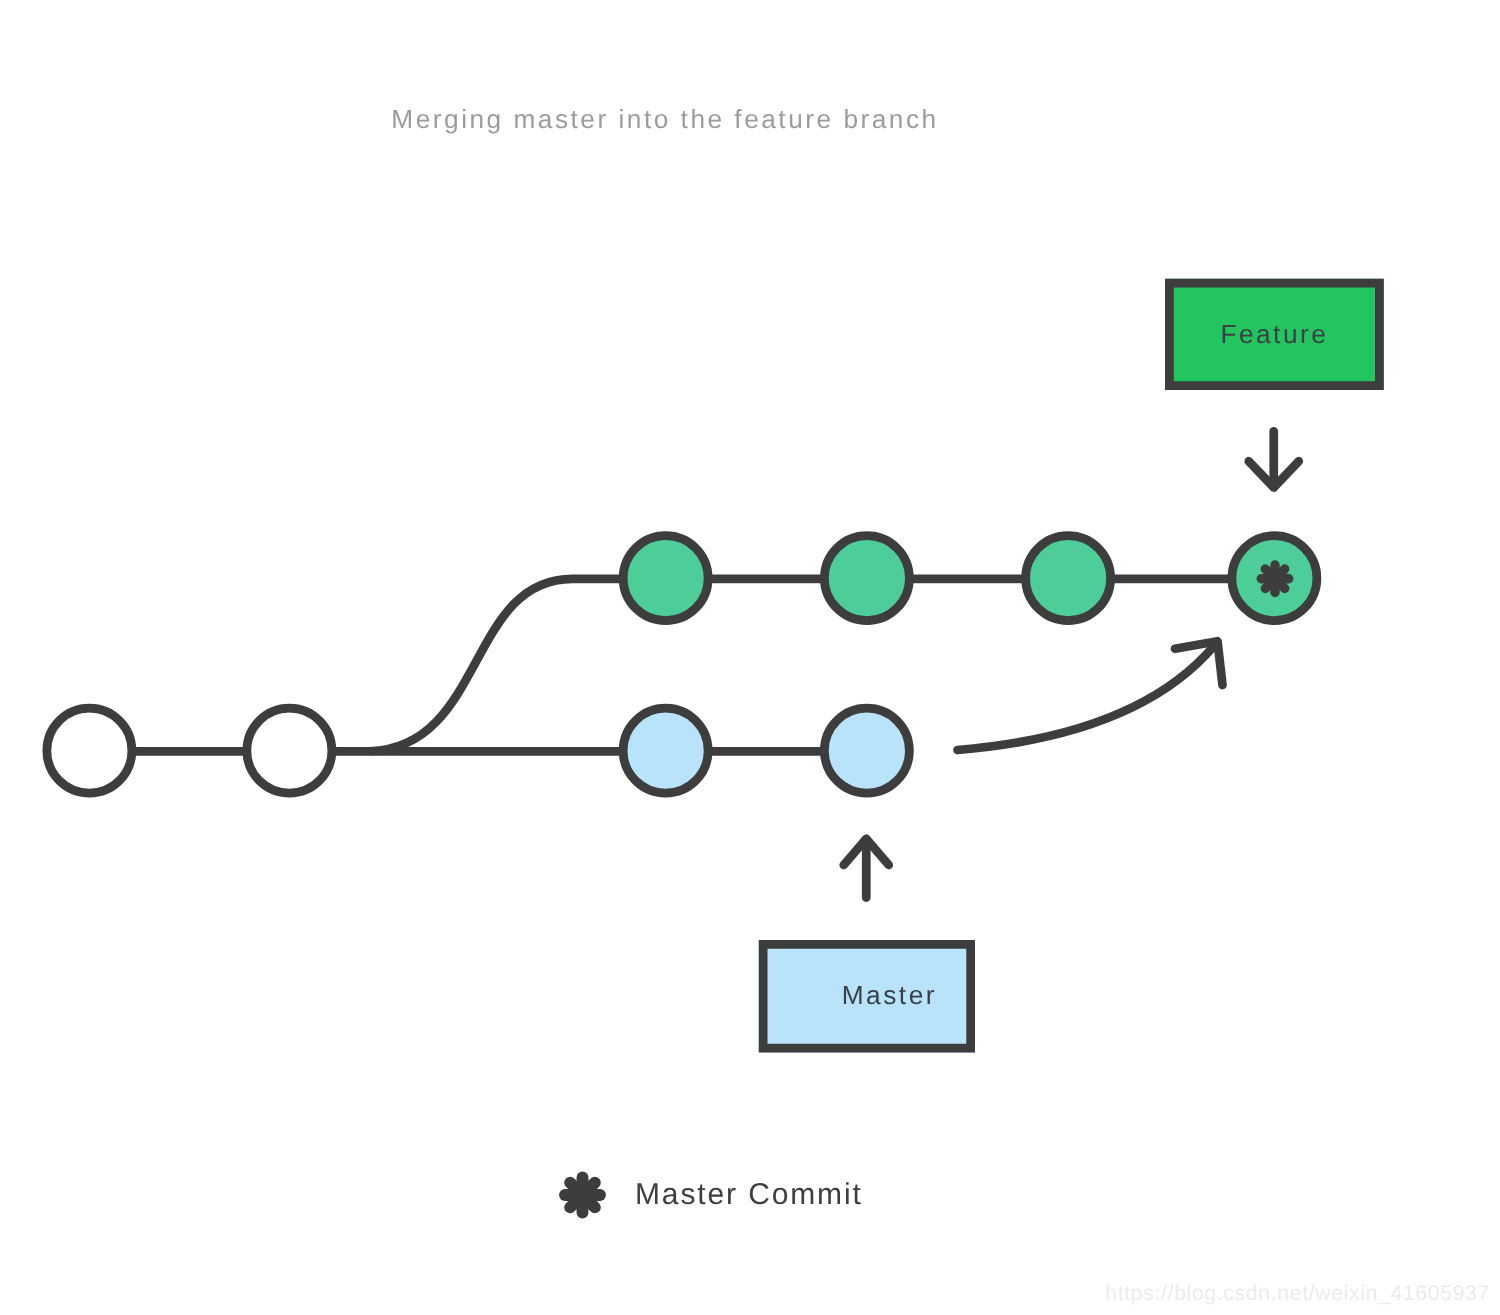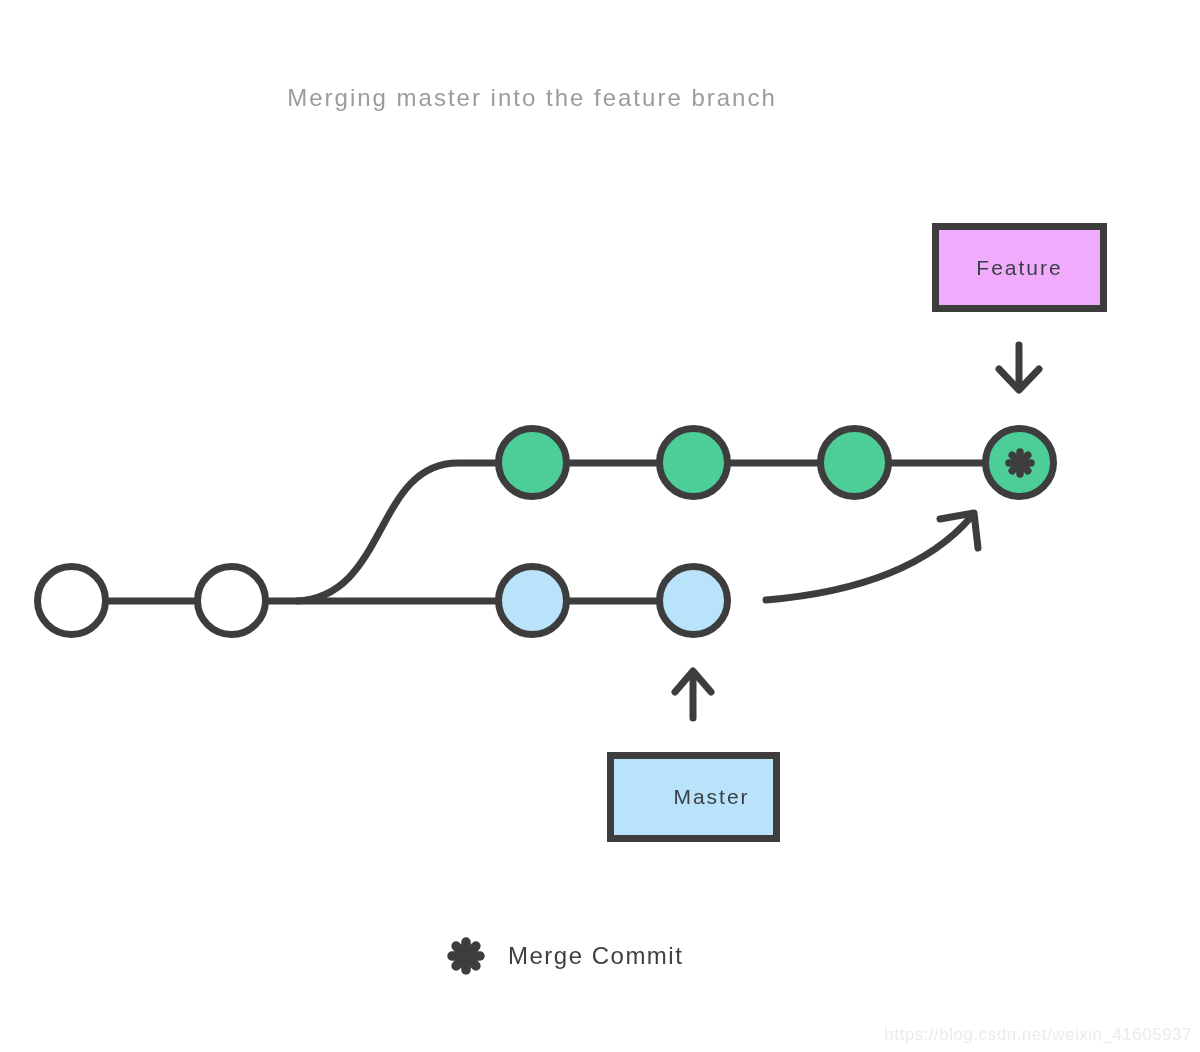--- a/index.html
+++ b/index.html
@@ -14,21 +14,21 @@
     height: 1052px;
     background: #ffffff;
     overflow: hidden;
   }
   .title {
     position: absolute;
     left: 0;
     top: 84px;
     width: 1064px;
     text-align: center;
-    font-size: 24px;
+    font-size: 21px;
     letter-spacing: 2px;
     color: #9c9c9c;
     font-weight: 500;
   }
   svg.layer {
     position: absolute;
     left: 0;
     top: 0;
   }
   .commit {
@@ -55,21 +55,21 @@
     font-size: 21px;
     letter-spacing: 2px;
     color: #3a4046;
     font-weight: 500;
   }
   .feature-box {
     left: 932px;
     top: 223px;
     width: 175px;
     height: 89px;
-    background: #f0abfc;
+    background: #22c55e;
   }
   .master-box {
     left: 607px;
     top: 752px;
     width: 173px;
     height: 90px;
     background: #b8e3fb;
     padding-left: 36px;
   }
   .legend {
@@ -152,18 +152,18 @@
 
   <div class="legend">
     <svg width="40" height="40" viewBox="0 0 40 40">
       <g stroke="#3d3d3d" stroke-width="9.5" stroke-linecap="round">
         <line x1="20" y1="6" x2="20" y2="34"></line>
         <line x1="6" y1="20" x2="34" y2="20"></line>
         <line x1="10.1" y1="10.1" x2="29.9" y2="29.9"></line>
         <line x1="29.9" y1="10.1" x2="10.1" y2="29.9"></line>
       </g>
     </svg>
-    <span class="legend-text">Merge Commit</span>
+    <span class="legend-text">Master Commit</span>
   </div>
 
   <div class="watermark">https://blog.csdn.net/weixin_41605937</div>
 
 </div>
 
 </body></html>

